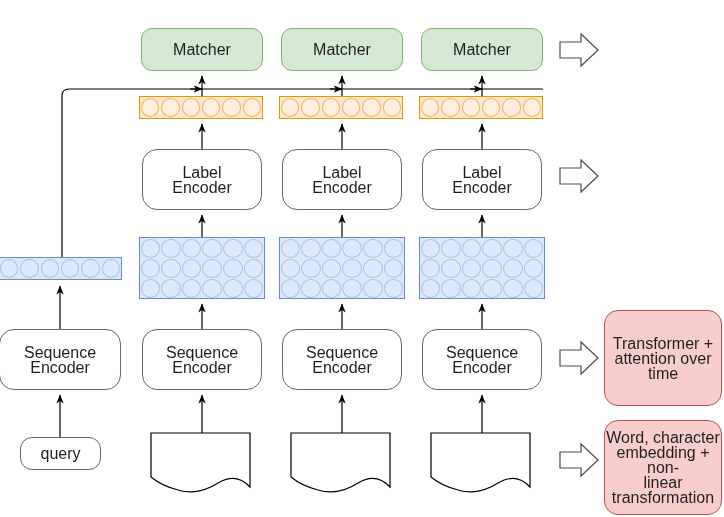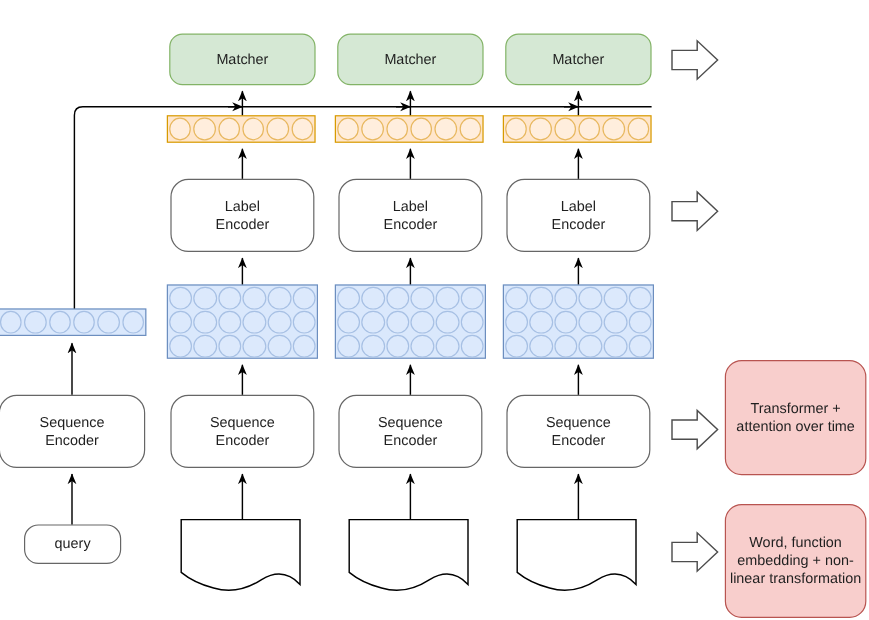--- a/index.html
+++ b/index.html
@@ -18,21 +18,21 @@
     overflow: hidden;
   }
   .node {
     position: absolute;
     box-sizing: border-box;
     display: flex;
     align-items: center;
     justify-content: center;
     text-align: center;
     color: #1f1f1f;
-    font-size: 12px;
+    font-size: 16px;
     line-height: 15px;
     white-space: pre-line;
   }
   .rbox {
     border: 1px solid #666666;
     border-radius: 15px;
     background: #ffffff;
   }
   .matcher {
     background: #d5e8d4;
@@ -218,23 +218,23 @@
 Encoder</div>
   <div class="node rbox" style="left:142px; top:329px; width:120px; height:61px;">Sequence
 Encoder</div>
   <div class="node rbox" style="left:282px; top:329px; width:120px; height:61px;">Sequence
 Encoder</div>
   <div class="node rbox" style="left:422px; top:329px; width:120px; height:61px;">Sequence
 Encoder</div>
 
   <div class="node querybox" style="left:20px; top:437px; width:81px; height:33px;">query</div>
 
-  <div class="node redbox" style="left:604px; top:300px; width:118px; height:96px;">Transformer +
+  <div class="node redbox" style="left:604px; top:310px; width:118px; height:96px;">Transformer +
 attention over time</div>
-  <div class="node redbox" style="left:604px; top:420px; width:118px; height:95px;">Word, function
+  <div class="node redbox" style="left:604px; top:420px; width:118px; height:95px;">Word, character
 embedding + non-
 linear transformation</div>
 
   <div class="doc-label" style="left:151px; top:447px; width:99px;">意图1</div>
   <div class="doc-label" style="left:291px; top:447px; width:99px;">意图2</div>
   <div class="doc-label" style="left:431px; top:447px; width:99px;">意图3</div>
 
   <svg class="overlay" viewBox="0 0 724 517">
     <defs>
       <marker id="arr" markerWidth="10" markerHeight="10" refX="8.5" refY="4" orient="auto" markerUnits="userSpaceOnUse">

